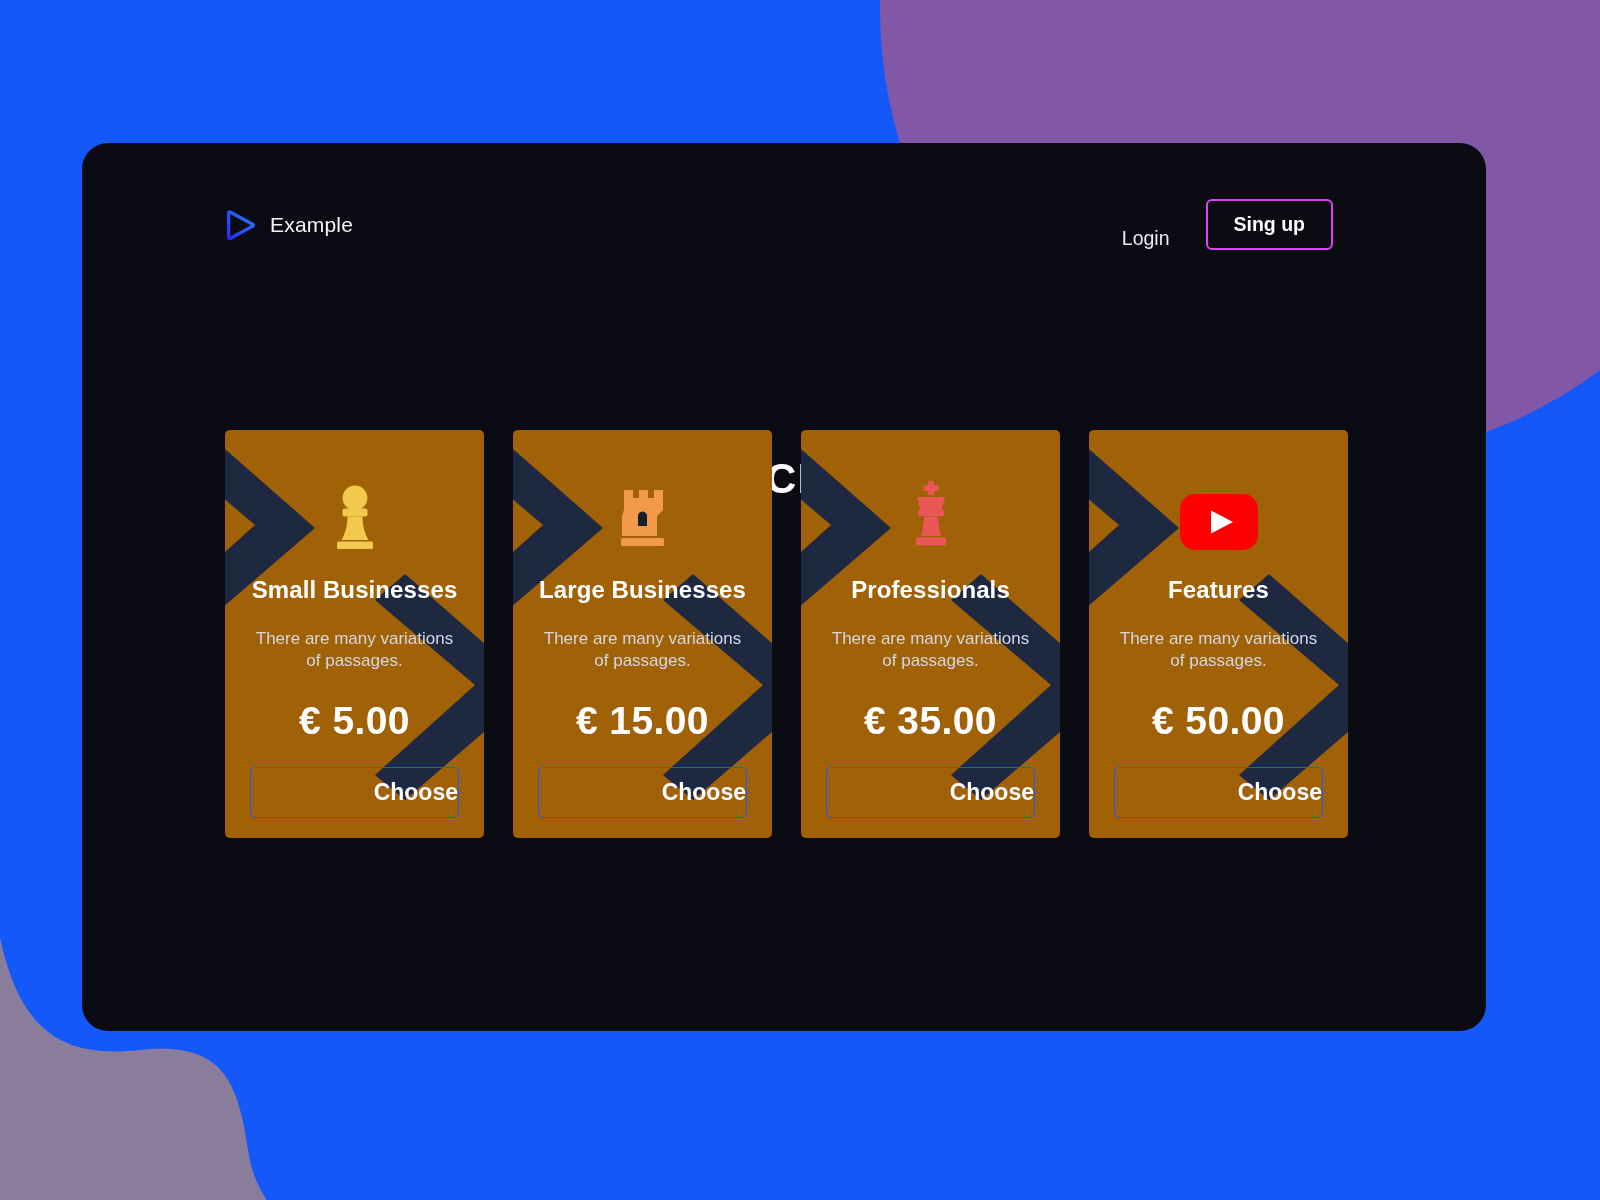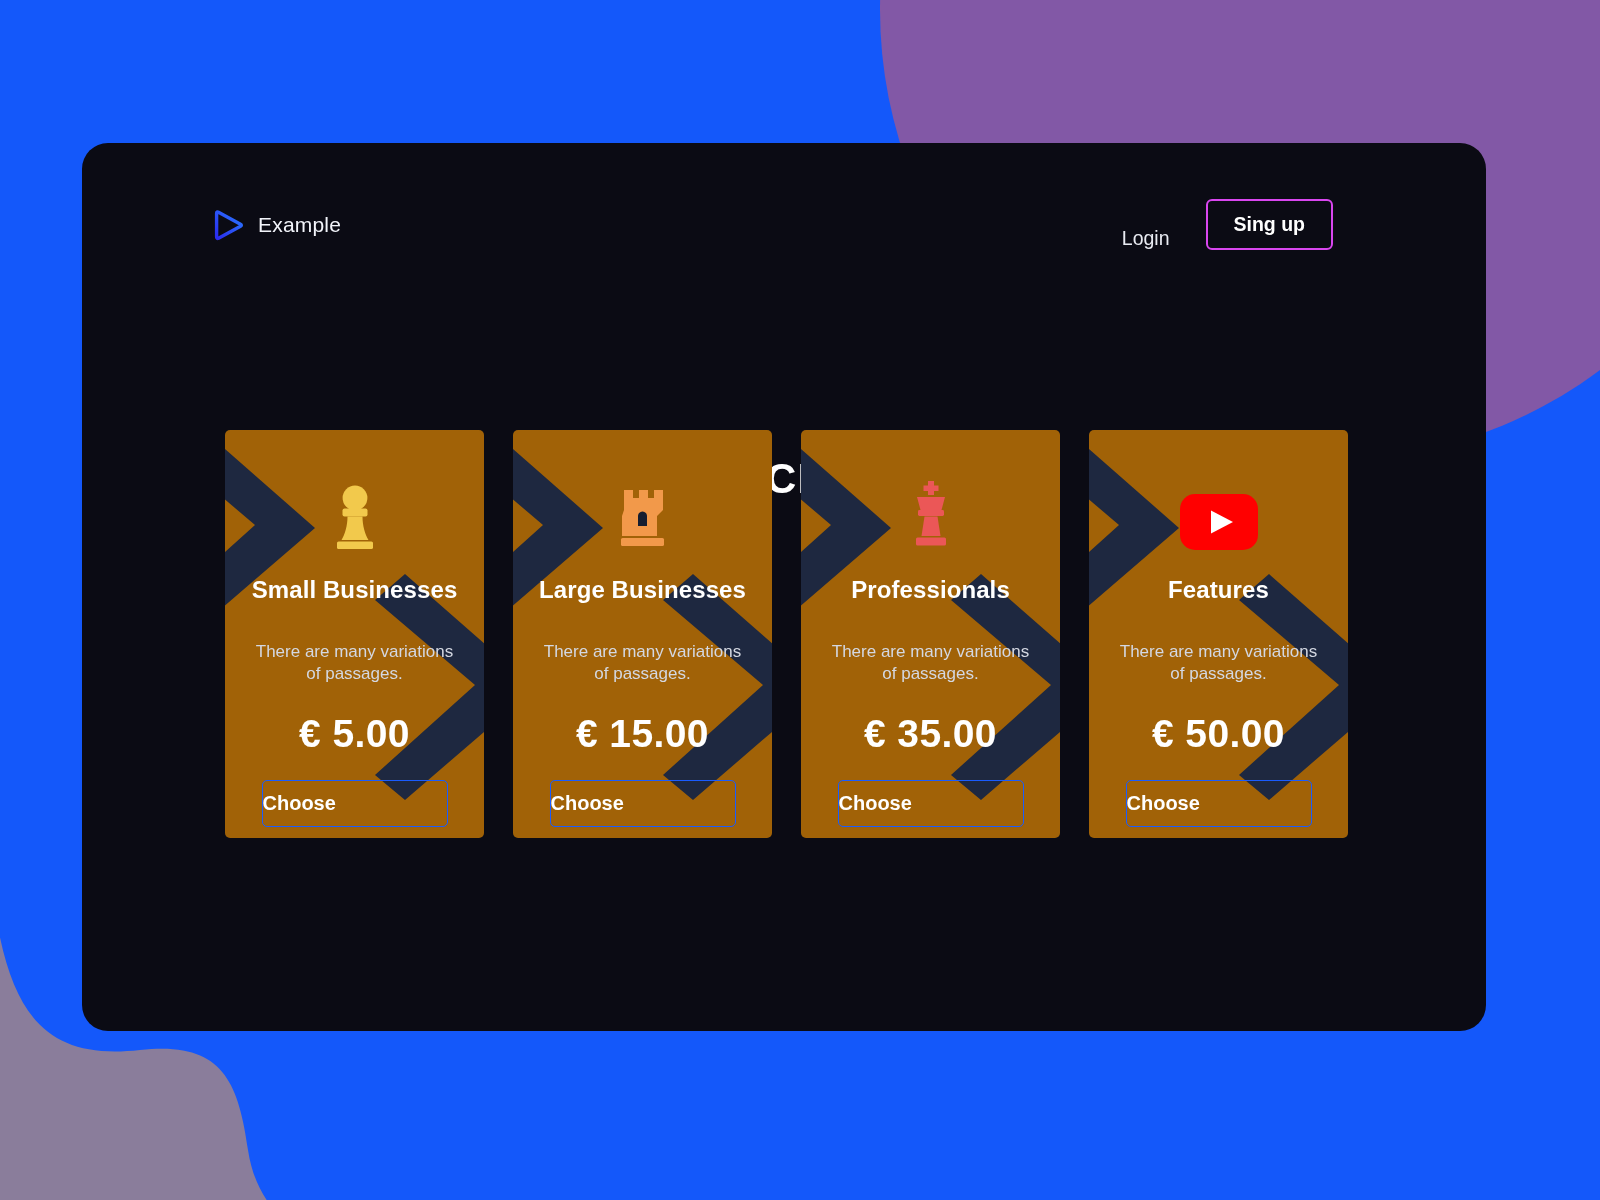--- a/index.html
+++ b/index.html
@@ -56,21 +56,21 @@
     position: absolute;
     left: 0;
     top: 0;
     width: 100%;
     height: 163px;
     display: flex;
     align-items: center;
   }
   .brand {
     position: absolute;
-    left: 132px;
+    left: 144px;
     display: flex;
     align-items: center;
     gap: 14px;
   }
   .brand-logo {
     width: 30px;
     height: 32px;
     display: block;
   }
   .brand-name {
@@ -188,45 +188,45 @@
   .card-title {
     margin-top: 26px;
     color: #FFFFFF;
     font-size: 24px;
     font-weight: bold;
     letter-spacing: 0.1px;
     text-align: center;
     white-space: nowrap;
   }
   .card-desc {
-    margin-top: 37px;
+    margin-top: 24px;
     color: #D4D8E2;
     font-size: 17px;
     line-height: 1.32;
     text-align: center;
     width: 210px;
   }
   .card-price {
     margin-top: 26px;
     color: #FFFFFF;
     font-size: 39px;
     font-weight: bold;
     letter-spacing: 0.4px;
   }
   .card-cta {
     margin-top: 24px;
-    width: 186px;
+    width: 209px;
     padding: 11px 0;
     border: 1.6px solid #1A5CFF;
     border-radius: 5px;
     background: transparent;
     color: #FFFFFF;
-    font-size: 20px;
-    font-weight: bold;
-    text-align: left;
+    font-size: 23px;
+    font-weight: bold;
+    text-align: right;
     cursor: pointer;
     font-family: "Liberation Sans", sans-serif;
   }
 </style>
 </head>
 <body>
 
 <div class="bg-root">
   <div class="blob-purple-tr"></div>
   <svg class="blob-purple-bl" viewBox="0 0 740 560">

